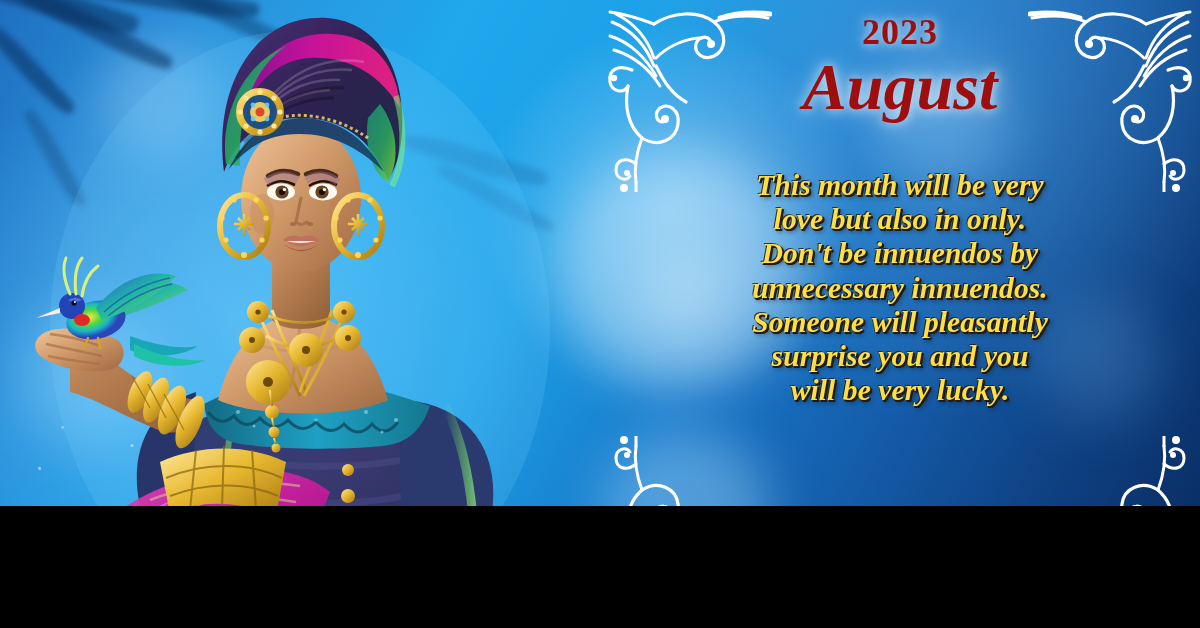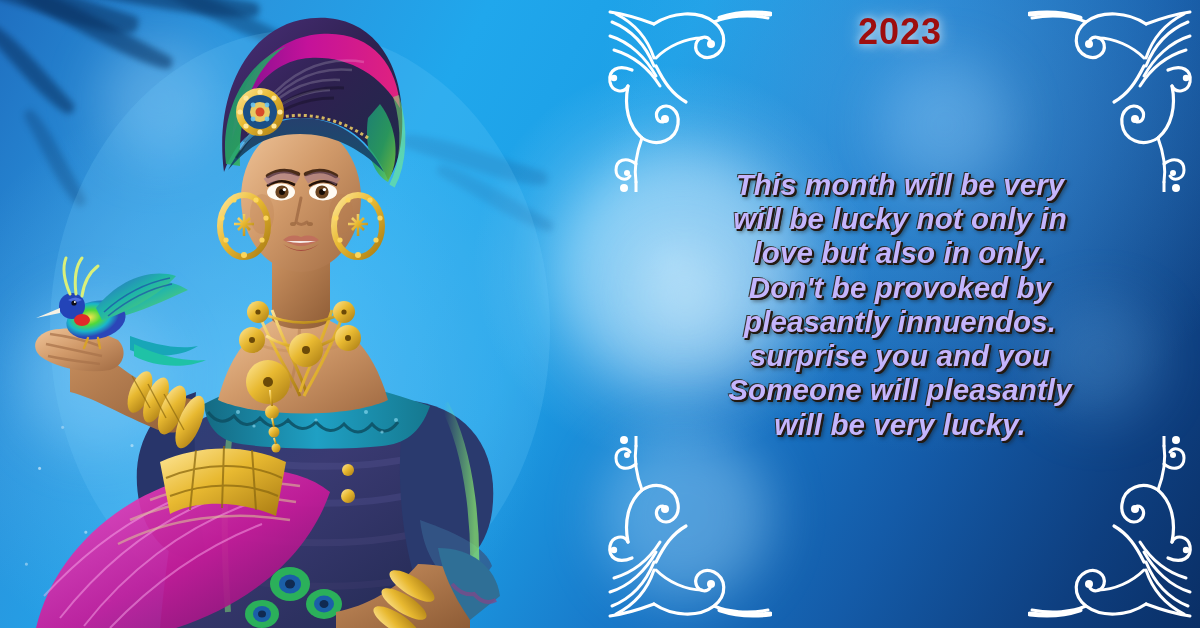--- a/index.html
+++ b/index.html
@@ -1,20 +1,20 @@
 <!DOCTYPE html>
 <html><head>
 <meta charset="utf-8">
 <style>
   html,body{margin:0;padding:0;background:#000;}
   #card{
     position:relative;
-    width:1200px;height:628px;
+    width:1200px;height:506px;
     overflow:hidden;
-    font-family:Liberation Sans, sans-serif;
+    font-family:Liberation Serif, serif;
     background:#1a5fa8;
   }
 
   
   .bg-base{
     position:absolute;inset:0;
     background:
       radial-gradient(circle at 56% 42%, rgba(190,230,255,.55) 0%, rgba(190,230,255,0) 26%),
       radial-gradient(circle at 20% 62%, rgba(150,215,255,.40) 0%, rgba(150,215,255,0) 30%),
       radial-gradient(circle at 78% 18%, rgba(120,200,250,.35) 0%, rgba(120,200,250,0) 32%),
@@ -80,21 +80,21 @@
     font-size:66px;font-weight:bold;font-style:italic;
     color:#9E0E0E;
     line-height:1.05;
     margin-top:2px;
     text-shadow:0 0 12px rgba(255,255,255,.80), 0 0 26px rgba(255,255,255,.50);
   }
 
   #forecast{
     position:absolute;left:72px;right:72px;top:168px;
     text-align:center;
-    color:#c4b5fd;
+    color:#fde047;
     font-weight:bold;font-style:italic;
     font-size:29.5px;
     line-height:1.16;
     letter-spacing:.1px;
     text-shadow:
       2px 2px 0 #231a12,
       1px 2px 0 #231a12,
       2px 1px 0 #231a12,
       -1px -1px 0 rgba(40,30,20,.85),
       3px 3px 4px rgba(20,14,8,.55);
@@ -583,27 +583,27 @@
         <circle cx="22" cy="186" r="4" fill="#fff" stroke="none"></circle>
         <circle cx="25" cy="171" r="3" fill="#fff" stroke="none"></circle>
         <circle cx="109" cy="42" r="4" fill="#fff" stroke="none"></circle>
         <circle cx="63" cy="117" r="4" fill="#fff" stroke="none"></circle>
         <circle cx="12" cy="76" r="3.2" fill="#fff" stroke="none"></circle>
       </g>
     </svg>
 
     <div id="title-block">
       <div id="year">2023</div>
+      <div id="month">August</div>
     </div>
 
     <div id="forecast">
       <span class="ln">This month will be very</span>
-      <span class="ln">will be lucky not only in</span>
       <span class="ln">love but also in only.</span>
-      <span class="ln">Don't be provoked by</span>
-      <span class="ln">pleasantly innuendos.</span>
+      <span class="ln">Don't be innuendos by</span>
+      <span class="ln">unnecessary innuendos.</span>
+      <span class="ln">Someone will pleasantly</span>
       <span class="ln">surprise you and you</span>
-      <span class="ln">Someone will pleasantly</span>
       <span class="ln">will be very lucky.</span>
     </div>
 
   </div>
 </div>
 
 </body></html>

